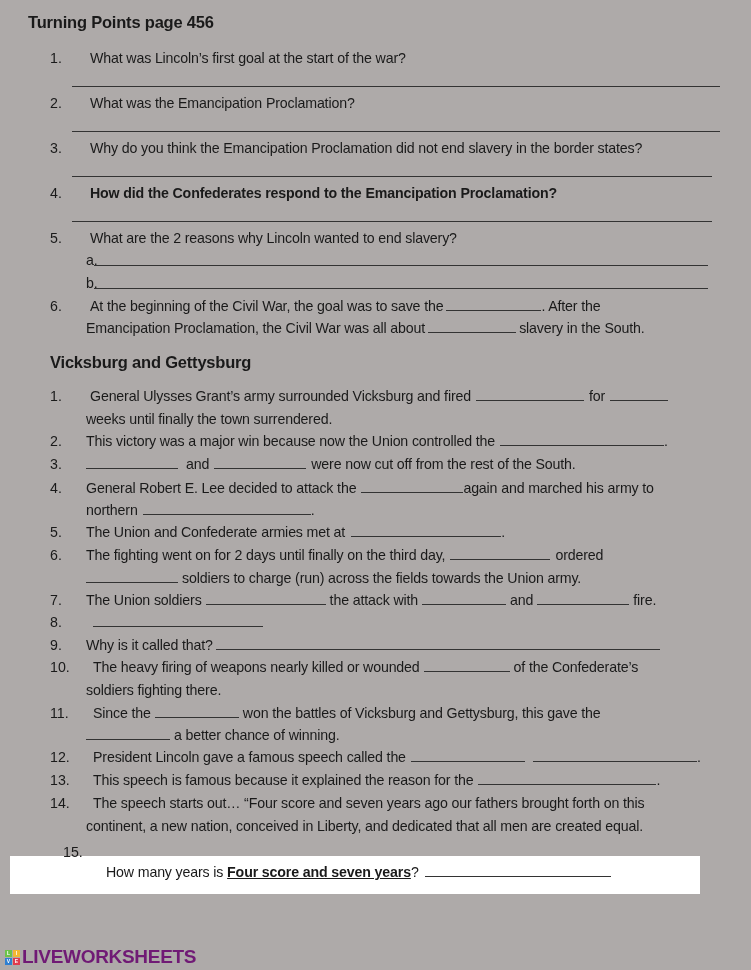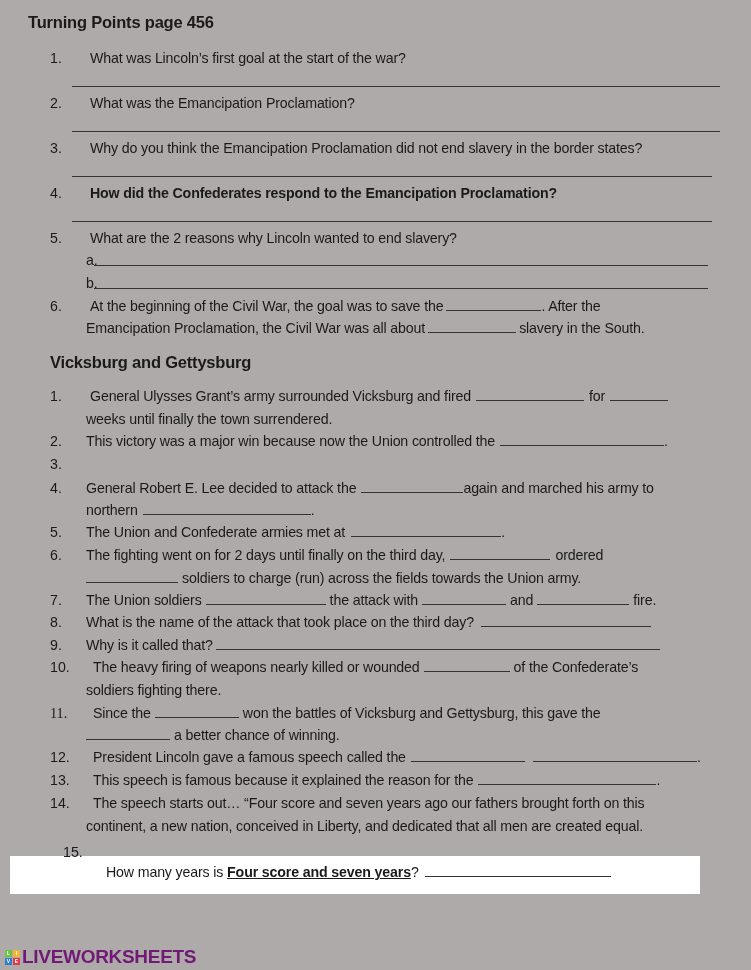--- a/index.html
+++ b/index.html
@@ -63,20 +63,23 @@
     <span>General Ulysses Grant’s army surrounded Vicksburg and fired</span><span class="blank" style="width:108px;margin:0 5px;"></span><span>for</span><span class="blank" style="width:58px;margin-left:5px;"></span>
   </div>
   <div class="l" style="left:72px;top:411px;">weeks until finally the town surrendered.</div>
 
   <div class="num" style="left:50px;top:433px;">2.</div>
   <div class="l" style="left:72px;top:433px;">
     <span>This victory was a major win because now the Union controlled the</span><span class="blank" style="width:164px;margin-left:5px;"></span><span>.</span>
   </div>
 
   <div class="num" style="left:50px;top:456px;">3.</div>
+  <div class="l" style="left:72px;top:456px;">
+    <span class="blank" style="width:92px;margin-right:8px;"></span><span>and</span><span class="blank" style="width:92px;margin:0 5px;"></span><span>were now cut off from the rest of the South.</span>
+  </div>
 
   <div class="num" style="left:50px;top:480px;">4.</div>
   <div class="l" style="left:72px;top:480px;">
     <span>General Robert E. Lee decided to attack the</span><span class="blank" style="width:102px;margin-left:5px;"></span><span>again and marched his army to</span>
   </div>
   <div class="l" style="left:72px;top:502px;">
     <span>northern</span><span class="blank" style="width:168px;margin-left:5px;"></span><span>.</span>
   </div>
 
   <div class="num" style="left:50px;top:524px;">5.</div>
@@ -92,35 +95,35 @@
     <span class="blank" style="width:92px;margin-right:4px;"></span><span>soldiers to charge (run) across the fields towards the Union army.</span>
   </div>
 
   <div class="num" style="left:50px;top:592px;">7.</div>
   <div class="l" style="left:72px;top:592px;">
     <span>The Union soldiers</span><span class="blank" style="width:120px;margin:0 4px;"></span><span>the attack with</span><span class="blank" style="width:84px;margin:0 4px;"></span><span>and</span><span class="blank" style="width:92px;margin:0 4px;"></span><span>fire.</span>
   </div>
 
   <div class="num" style="left:50px;top:614px;">8.</div>
   <div class="l" style="left:72px;top:614px;">
-    <span>What is the name of the attack that took place on the third day?</span><span class="blank" style="width:170px;margin-left:7px;"></span>
+    <span class="blank" style="width:170px;margin-left:7px;"></span>
   </div>
 
   <div class="num" style="left:50px;top:637px;">9.</div>
   <div class="l" style="left:72px;top:637px;">
     <span>Why is it called that?</span><span class="blank" style="width:444px;margin-left:3px;"></span>
   </div>
 
   <div class="num" style="left:50px;top:659px;">10.</div>
   <div class="l" style="left:79px;top:659px;">
     <span>The heavy firing of weapons nearly killed or wounded</span><span class="blank" style="width:86px;margin:0 4px;"></span><span>of the Confederate’s</span>
   </div>
   <div class="l" style="left:72px;top:682px;">soldiers fighting there.</div>
 
-  <div class="num" style="left:50px;top:705px;font-family:Liberation Serif, serif;">11.</div>
+  <div class="num" style="left:50px;top:705px;">11.</div>
   <div class="l" style="left:79px;top:705px;">
     <span>Since the</span><span class="blank" style="width:84px;margin:0 4px;"></span><span>won the battles of Vicksburg and Gettysburg, this gave the</span>
   </div>
   <div class="l" style="left:72px;top:727px;">
     <span class="blank" style="width:84px;margin-right:4px;"></span><span>a better chance of winning.</span>
   </div>
 
   <div class="num" style="left:50px;top:749px;">12.</div>
   <div class="l" style="left:79px;top:749px;">
     <span>President Lincoln gave a famous speech called the</span><span class="blank" style="width:114px;margin:0 8px 0 5px;"></span><span class="blank" style="width:164px;"></span><span>.</span>

